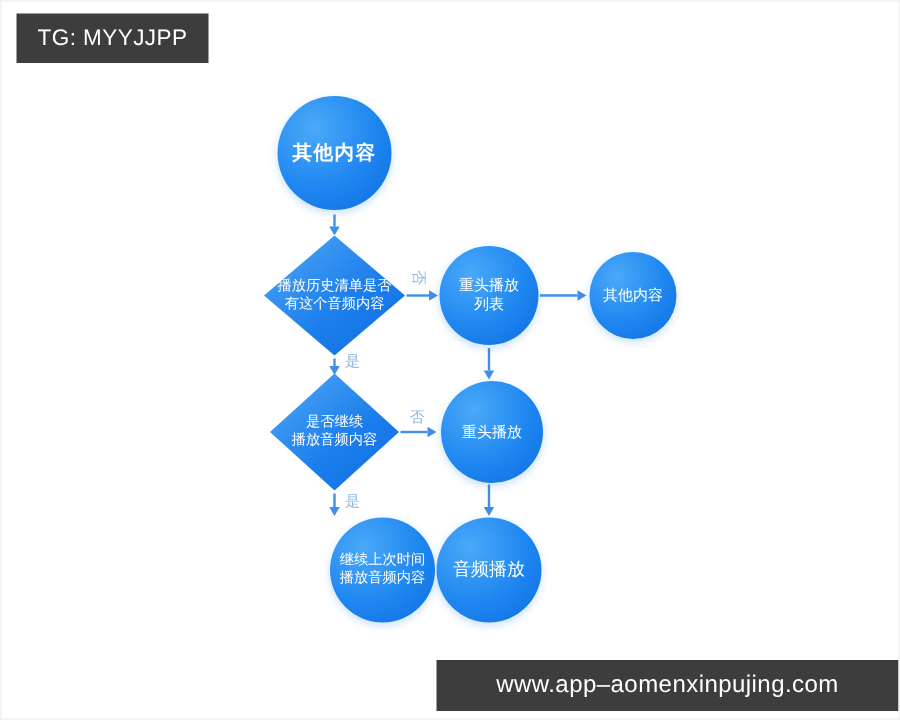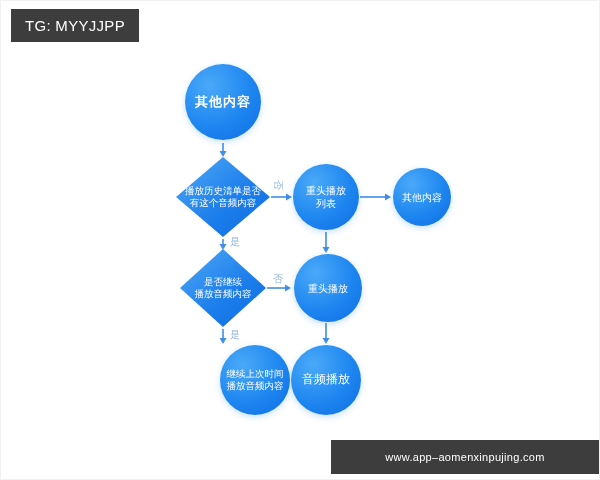--- a/index.html
+++ b/index.html
@@ -19,21 +19,21 @@
   .banner {
     position: absolute;
     background: #3d3d3d;
     color: #ffffff;
     display: flex;
     align-items: center;
     justify-content: center;
     letter-spacing: 0.3px;
   }
   .banner.top    { left: 10px; top: 8px;  height: 33px; padding: 0 14px; font-size: 15px; }
-  .banner.bottom { right: 0;  bottom: 5px; height: 34px; width: 268px;  font-size: 11px; }
+  .banner.bottom { right: 0;  bottom: 5px; height: 34px; width: 308px;  font-size: 16px; }
 
   
   .arrows { position: absolute; left: 0; top: 0; pointer-events: none; }
   .arrows line   { stroke: #3f8fe8; stroke-width: 1.6; }
   .arrows polygon{ fill: #3f8fe8; }
 
   
   .node {
     position: absolute;
     display: flex;

